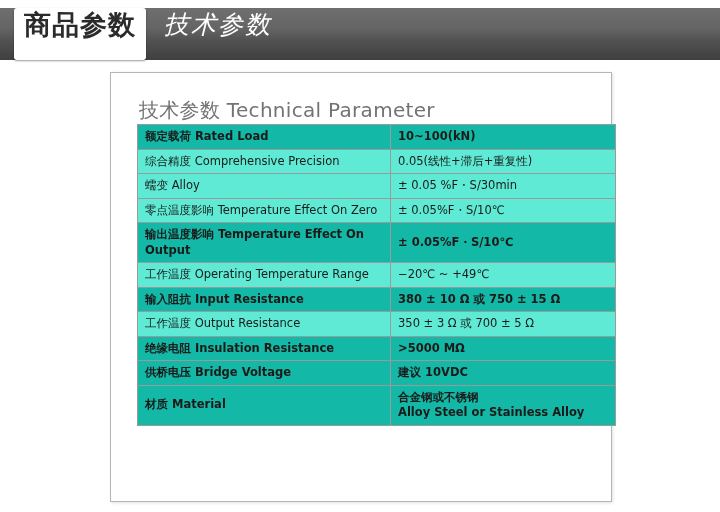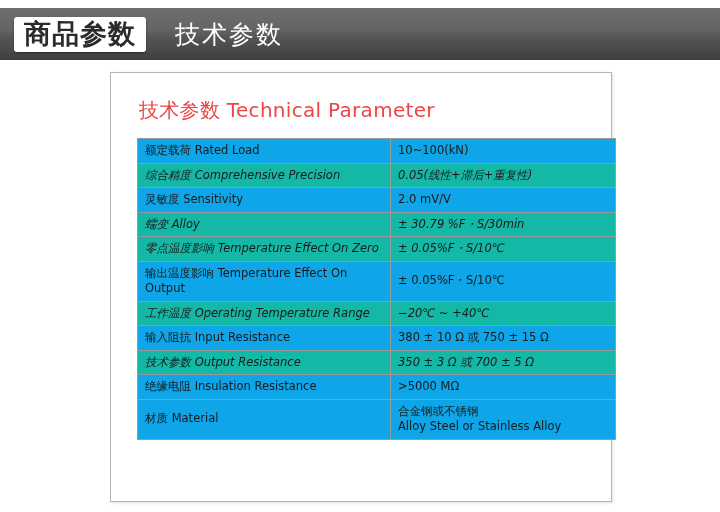--- a/index.html
+++ b/index.html
@@ -22,63 +22,63 @@
 
   
   .header {
     position: absolute;
     left: 0;
     top: 8px;
     width: 720px;
     height: 52px;
     background: linear-gradient(to bottom, #6f6f6f 0%, #646464 40%, #535353 60%, #3f3f3f 100%);
     display: flex;
-    align-items: center;
   }
   .badge {
     margin-left: 14px;
     padding: 3px 10px 5px 10px;
     background: #ffffff;
     border-radius: 3px;
     box-shadow: 0 1px 2px rgba(0,0,0,0.4);
   }
   .badge-text {
     font-size: 27px;
     font-weight: bold;
     color: #2b2b2b;
     letter-spacing: 1px;
     line-height: 1;
     font-family: "DejaVu Sans", "Liberation Sans", sans-serif;
   }
   .header-title {
-    margin-left: 29px;
+    margin-left: 18px;
     color: #ffffff;
     font-size: 25px;
     letter-spacing: 2px;
     font-family: "DejaVu Sans", "Liberation Sans", sans-serif;
+    font-style: italic;
   }
 
   
   .panel {
     position: absolute;
     left: 110px;
     top: 72px;
     width: 500px;
     height: 428px;
     background: #ffffff;
     border: 1px solid #b5b5b5;
     box-shadow: 1px 1px 3px rgba(0,0,0,0.12);
   }
   .panel-inner {
     padding: 24px 26px 0 26px;
   }
   .spec-title {
     font-size: 20px;
-    color: #ef4444;
-    margin: 0 0 14px 2px;
+    color: #737373;
+    margin: 0 0 0 2px;
     font-family: "DejaVu Sans", "Liberation Sans", sans-serif;
     letter-spacing: 0.3px;
   }
 
   
   table.spec {
     border-collapse: collapse;
     width: 448px;
     table-layout: fixed;
     font-size: 11.5px;
@@ -91,25 +91,25 @@
     line-height: 1.35;
     font-family: "DejaVu Sans", "Liberation Sans", sans-serif;
   }
   table.spec td.label {
     width: 238px;
   }
   table.spec td.value {
     width: 210px;
   }
   tr.shaded td {
-    background: #14b8a6;
-    font-style: italic;
+    background: #5eead4;
   }
   tr.plain td {
-    background: #0ea5e9;
+    background: #14b8a6;
+    font-weight: bold;
   }
   .multiline {
     white-space: pre-line;
   }
 </style>
 </head>
 <body>
 
 <div class="page">
 
@@ -126,51 +126,51 @@
       <table class="spec">
         <tbody>
             <tr class="plain">
               <td class="label multiline">额定载荷 Rated Load</td>
               <td class="value multiline">10~100(kN)</td>
             </tr>
             <tr class="shaded">
               <td class="label multiline">综合精度 Comprehensive Precision</td>
               <td class="value multiline">0.05(线性+滞后+重复性)</td>
             </tr>
-            <tr class="plain">
-              <td class="label multiline">灵敏度 Sensitivity</td>
-              <td class="value multiline">2.0 mV/V</td>
-            </tr>
             <tr class="shaded">
               <td class="label multiline">蠕变 Alloy</td>
-              <td class="value multiline">± 30.79 %F・S/30min</td>
+              <td class="value multiline">± 0.05 %F・S/30min</td>
             </tr>
             <tr class="shaded">
               <td class="label multiline">零点温度影响 Temperature Effect On Zero</td>
               <td class="value multiline">± 0.05%F・S/10℃</td>
             </tr>
             <tr class="plain">
               <td class="label multiline">输出温度影响 Temperature Effect On Output</td>
               <td class="value multiline">± 0.05%F・S/10℃</td>
             </tr>
             <tr class="shaded">
               <td class="label multiline">工作温度 Operating Temperature Range</td>
-              <td class="value multiline">−20℃ ~ +40℃</td>
+              <td class="value multiline">−20℃ ~ +49℃</td>
             </tr>
             <tr class="plain">
               <td class="label multiline">输入阻抗 Input Resistance</td>
               <td class="value multiline">380 ± 10 Ω 或 750 ± 15 Ω</td>
             </tr>
             <tr class="shaded">
-              <td class="label multiline">技术参数 Output Resistance</td>
+              <td class="label multiline">工作温度 Output Resistance</td>
               <td class="value multiline">350 ± 3 Ω 或 700 ± 5 Ω</td>
             </tr>
             <tr class="plain">
               <td class="label multiline">绝缘电阻 Insulation Resistance</td>
               <td class="value multiline">&gt;5000 MΩ</td>
+            </tr>
+            <tr class="plain">
+              <td class="label multiline">供桥电压 Bridge Voltage</td>
+              <td class="value multiline">建议 10VDC</td>
             </tr>
             <tr class="plain">
               <td class="label multiline">材质 Material</td>
               <td class="value multiline">合金钢或不锈钢
 Alloy Steel or Stainless Alloy</td>
             </tr>
           </tbody>
       </table>
     </div>
   </div>

